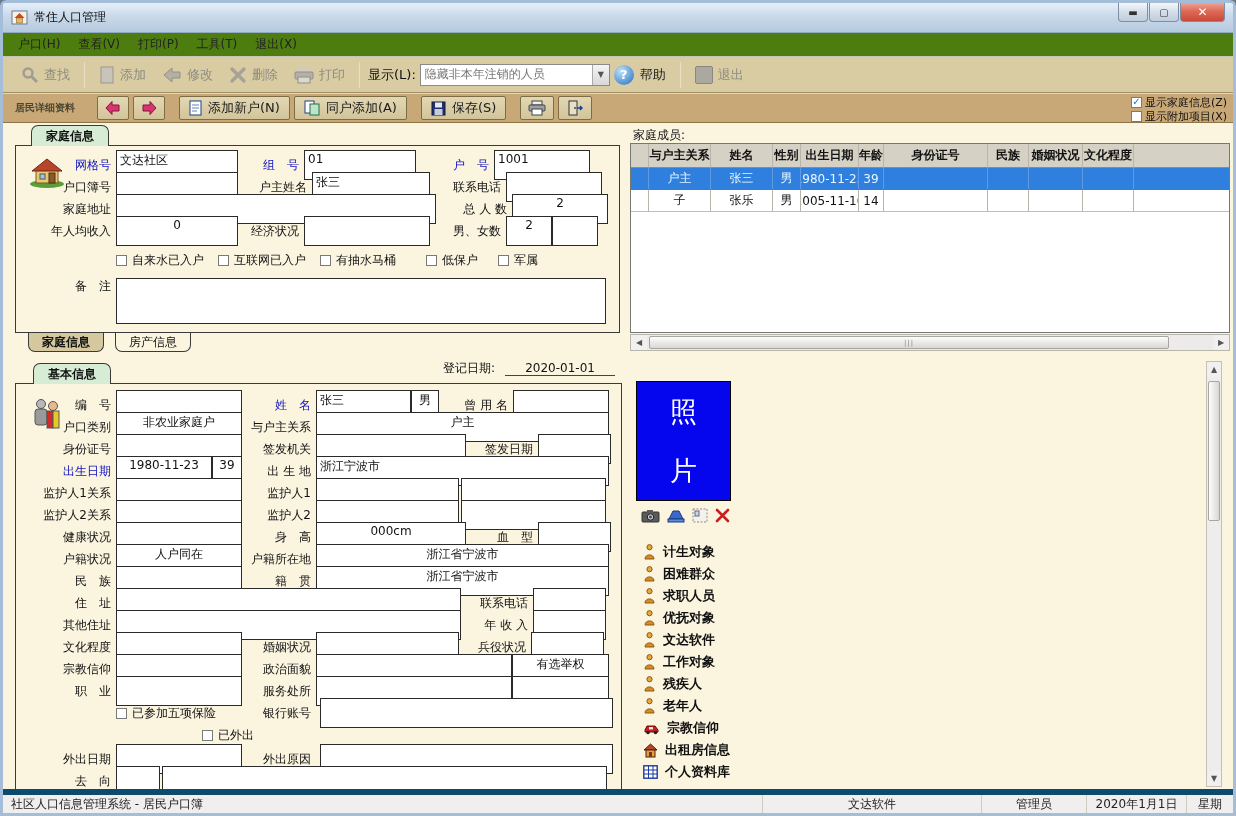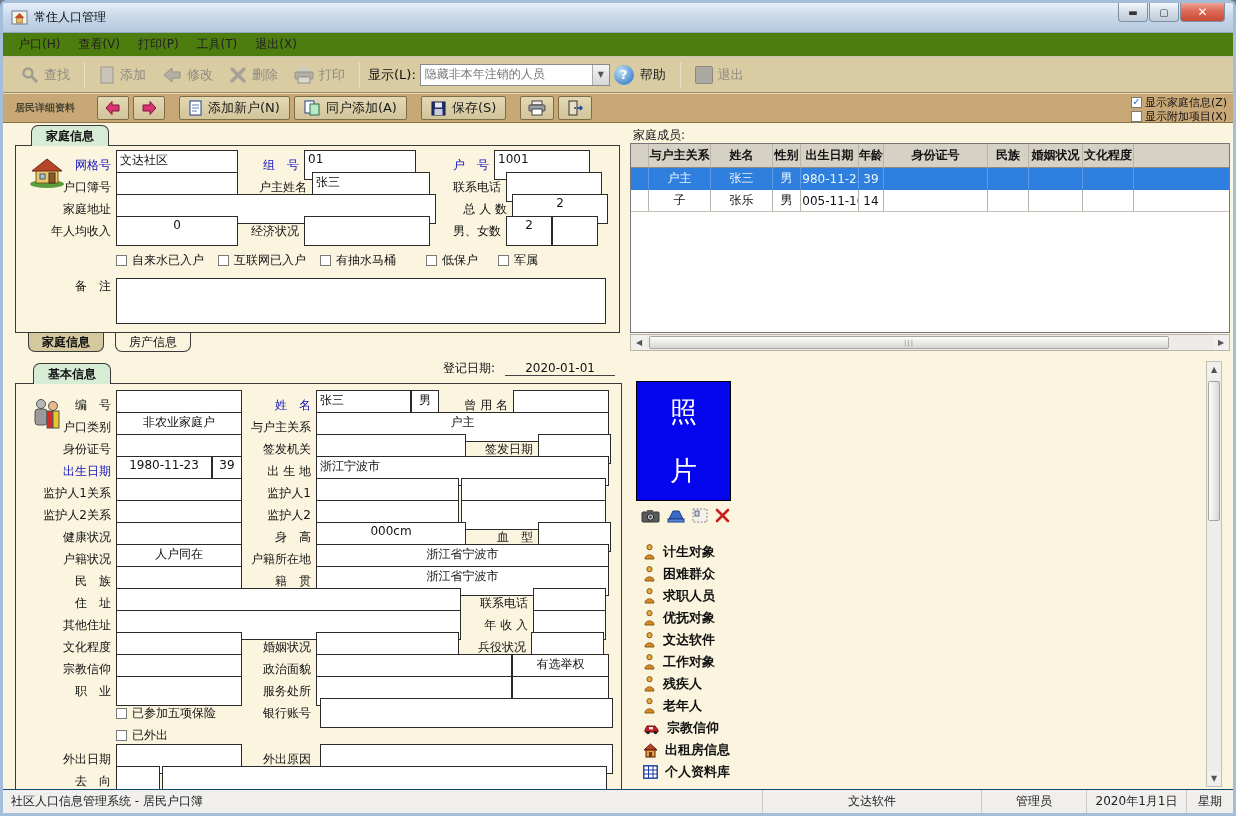--- a/index.html
+++ b/index.html
@@ -92,21 +92,21 @@
   .photobox{position:absolute;background:#0505EE;border:1px solid #000;color:#fff;
     display:flex;align-items:center;justify-content:center;}
   .photobox .ph{width:32px;font-size:27px;line-height:2.2;text-align:center;word-break:break-all;}
   .photoicons{position:absolute;display:flex;gap:7px;align-items:center;}
   .qlinks{position:absolute;}
   .qlink{display:flex;align-items:center;gap:7px;height:22px;font-size:13px;font-weight:bold;color:#111;}
   .regdate{position:absolute;font-size:12px;color:#111;display:flex;gap:10px;align-items:center;}
   .regval{display:inline-block;width:110px;text-align:center;border-bottom:1px solid #444;}
   
   .statusbar{position:absolute;left:0;bottom:0;right:0;height:24px;background:#F0EFED;
-    border-top:1px solid #0c4a6e;display:flex;align-items:center;font-size:12px;color:#222;}
+    border-top:6px solid #0c4a6e;display:flex;align-items:center;font-size:12px;color:#222;}
   .sseg{height:100%;display:flex;align-items:center;justify-content:center;border-left:1px solid #CFCBC1;flex:none;}
   .sseg.first{flex:1;justify-content:flex-start;padding-left:8px;border-left:none;}
   .icon-svg{flex:none;display:block;}
 </style>
 </head>
 <body>
 
 <div class="window">
 
   <div class="titlebar">
@@ -494,21 +494,21 @@
             <span style="width: 100px;"></span>
             <label class="fcheck" style="width: 138px;">
               <span class="cbox"></span>
               <span>已参加五项保险</span>
             </label>
             <span class="flbl" style="width: 62px;">银行账号</span>
             <div class="finput" style="width: 293px; margin-left: 4px;"></div>
           </div>
           <div class="frow">
             <span style="width: 100px;"></span>
-            <label class="fcheck" style="width: 138px;">
+            <label class="fcheck" style="width: 138px; justify-content: flex-end;">
               <span class="cbox"></span>
               <span>已外出</span>
             </label>
           </div>
           <div class="frow" style="margin-top: 6px;">
             <span class="flbl" style="width: 100px;">外出日期</span>
             <div class="finput" style="width: 126px;"></div>
             <span class="flbl" style="width: 62px; margin-left: 12px;">外出原因</span>
             <div class="finput" style="width: 293px; margin-left: 4px;"></div>
           </div>

